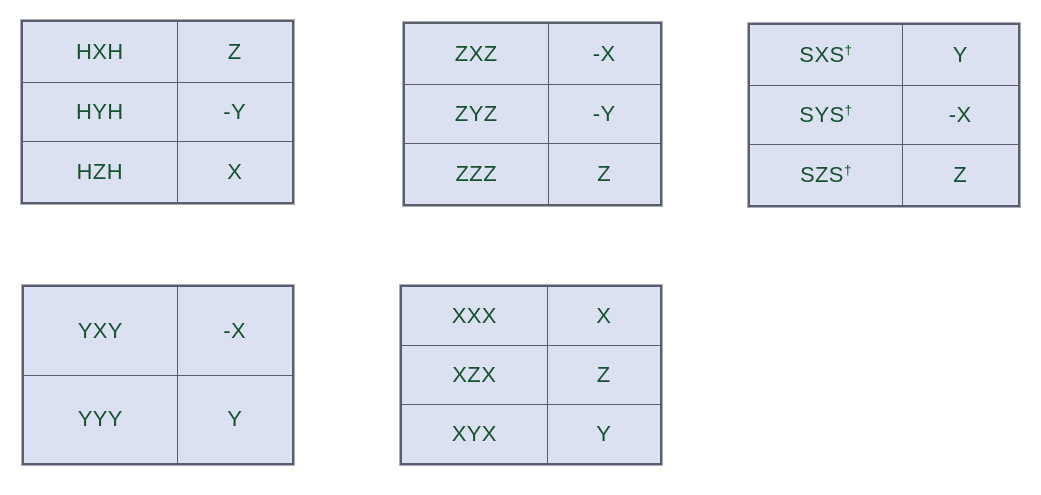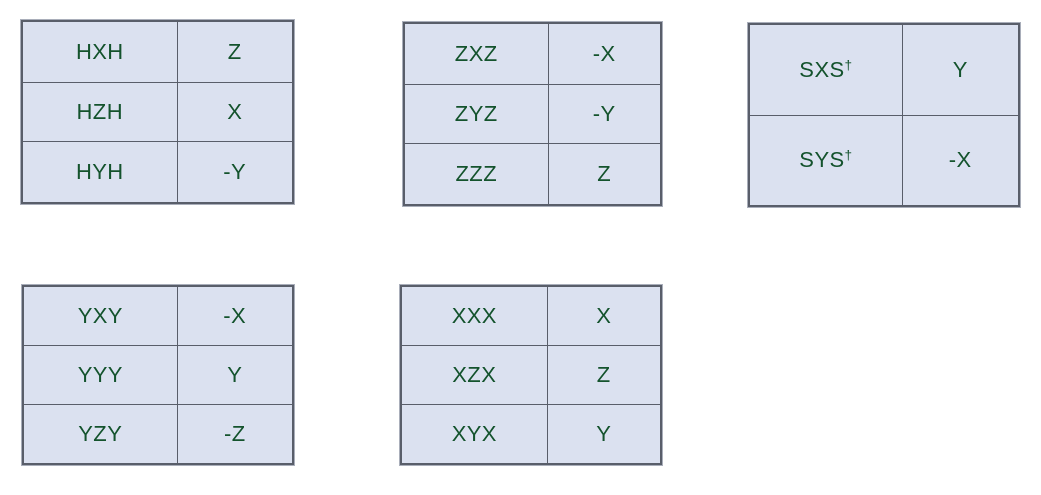--- a/index.html
+++ b/index.html
@@ -112,26 +112,26 @@
 
 <div class="tables-canvas">
 
   <table class="conj-table" id="table-h">
     <tbody>
       <tr>
         <td class="cell-op">HXH</td>
         <td class="cell-res">Z</td>
       </tr>
       <tr>
+        <td class="cell-op">HYH</td>
+        <td class="cell-res">-Y</td>
+      </tr>
+      <tr>
         <td class="cell-op">HZH</td>
         <td class="cell-res">X</td>
-      </tr>
-      <tr>
-        <td class="cell-op">HYH</td>
-        <td class="cell-res">-Y</td>
       </tr>
     </tbody>
   </table>
 
   <table class="conj-table" id="table-z">
     <tbody>
       <tr>
         <td class="cell-op">ZXZ</td>
         <td class="cell-res">-X</td>
       </tr>
@@ -149,36 +149,36 @@
   <table class="conj-table" id="table-s">
     <tbody>
       <tr>
         <td class="cell-op"><span>SXS</span><sup>†</sup></td>
         <td class="cell-res">Y</td>
       </tr>
       <tr>
         <td class="cell-op"><span>SYS</span><sup>†</sup></td>
         <td class="cell-res">-X</td>
       </tr>
+      <tr>
+        <td class="cell-op"><span>SZS</span><sup>†</sup></td>
+        <td class="cell-res">Z</td>
+      </tr>
     </tbody>
   </table>
 
   <table class="conj-table" id="table-y">
     <tbody>
       <tr>
         <td class="cell-op">YXY</td>
         <td class="cell-res">-X</td>
       </tr>
       <tr>
         <td class="cell-op">YYY</td>
         <td class="cell-res">Y</td>
-      </tr>
-      <tr>
-        <td class="cell-op">YZY</td>
-        <td class="cell-res">-Z</td>
       </tr>
     </tbody>
   </table>
 
   <table class="conj-table" id="table-x">
     <tbody>
       <tr>
         <td class="cell-op">XXX</td>
         <td class="cell-res">X</td>
       </tr>

